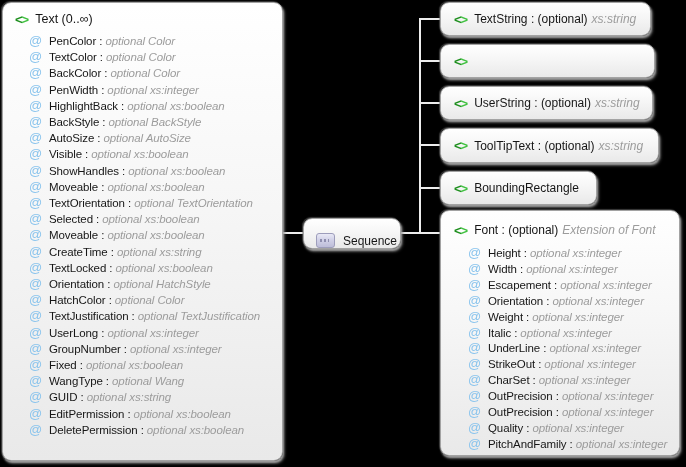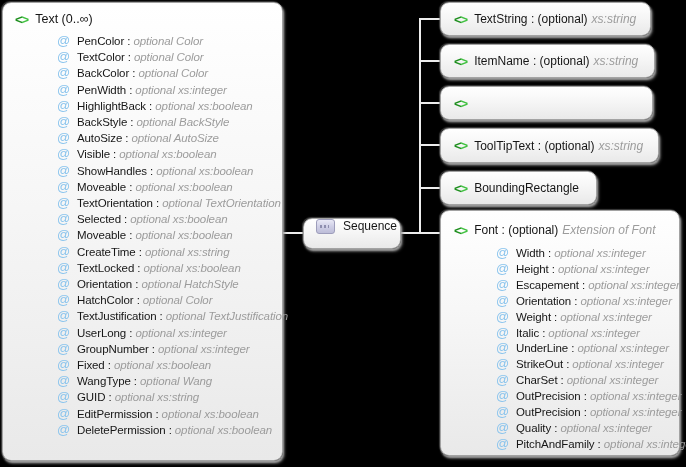--- a/index.html
+++ b/index.html
@@ -26,34 +26,34 @@
   .at-icon{color:#8ac4ed;font-size:13px;line-height:1;display:inline-block;width:15px;
            text-align:center;margin-right:6px;}
   .seq-icon{width:17px;height:13px;border:1px solid #9d9dbb;border-radius:3px;flex:0 0 auto;
             background:linear-gradient(180deg,#e9e9f6 0%,#cfcfe6 50%,#bdbdd8 100%);
             position:relative;}
   .seq-icon::after{content:"";position:absolute;left:3px;top:5px;width:9px;height:3px;
             background:repeating-linear-gradient(90deg,#8e8eae 0 2px,transparent 2px 4px);}
 
   
   .attr-list{white-space:nowrap;}
-  .attr-row{white-space:nowrap;margin-left:28px;}
+  .attr-row{white-space:nowrap;}
   .attr-name{color:#161616;}
   .attr-sep{color:#161616;}
   .type{color:#9c9c9c;font-style:italic;}
   .qualifier{color:#161616;}
   .small-node .type{margin-left:4px;font-style:italic;}
 
   
   #text-box{left:2px;top:2px;width:281px;height:459px;}
   #text-box .hdr{padding:9px 0 0 12px;font-size:12.5px;}
   #text-box .attr-list{padding:7px 0 0 25px;font-size:11.5px;line-height:16.2px;
                        letter-spacing:-0.1px;}
 
-  #sequence-box{left:303px;top:218px;width:98px;height:31px;display:flex;align-items:flex-start;
+  #sequence-box{left:303px;top:218px;width:98px;height:31px;display:flex;align-items:flex-end;
                 gap:8px;padding-left:12px;font-size:12px;color:#161616;}
 
   #box-textstring{left:440px;top:2px;width:211px;height:34px;}
   #box-itemname{left:440px;top:44px;width:215px;height:34px;}
   #box-userstring{left:440px;top:86px;width:213px;height:34px;}
   #box-tooltiptext{left:440px;top:128px;width:219px;height:35px;}
   #box-boundingrect{left:440px;top:171px;width:157px;height:34px;}
 
   #box-font{left:440px;top:210px;width:240px;height:246px;}
   #box-font .hdr{padding:12px 0 0 13px;}
@@ -194,53 +194,53 @@
     <span>Sequence</span>
   </div>
 
   <div class="node small-node" id="box-textstring">
     <span class="el-icon"><span class="lt">&lt;</span><span class="gt">&gt;</span></span>
     <span><span>TextString</span><span class="qualifier"> : (optional)</span><span class="type">xs:string</span></span>
   </div>
 
   <div class="node small-node" id="box-itemname">
     <span class="el-icon"><span class="lt">&lt;</span><span class="gt">&gt;</span></span>
-    <span><span>ItemName</span><span class="qualifier"> : (optional)</span><span class="type">xs:string</span></span>
   </div>
 
   <div class="node small-node" id="box-userstring">
     <span class="el-icon"><span class="lt">&lt;</span><span class="gt">&gt;</span></span>
+    <span><span>UserString</span><span class="qualifier"> : (optional)</span><span class="type">xs:string</span></span>
   </div>
 
   <div class="node small-node" id="box-tooltiptext">
     <span class="el-icon"><span class="lt">&lt;</span><span class="gt">&gt;</span></span>
     <span><span>ToolTipText</span><span class="qualifier"> : (optional)</span><span class="type">xs:string</span></span>
   </div>
 
   <div class="node small-node" id="box-boundingrect">
     <span class="el-icon"><span class="lt">&lt;</span><span class="gt">&gt;</span></span>
     <span><span>BoundingRectangle</span><span class="qualifier"></span><span class="type"></span></span>
   </div>
 
   <div class="node" id="box-font">
     <div class="hdr">
       <span class="el-icon"><span class="lt">&lt;</span><span class="gt">&gt;</span></span>
       <span><span>Font</span><span class="qualifier"> : (optional)</span><span class="type" style="margin-left:4px;">Extension of Font</span></span>
     </div>
     <div class="attr-list">
 
         <div class="attr-row">
+          <span class="at-icon">@</span><span class="attr-name">Height</span><span class="attr-sep"> : </span><span class="type">optional xs:integer</span>
+        </div>
+
+        <div class="attr-row">
           <span class="at-icon">@</span><span class="attr-name">Width</span><span class="attr-sep"> : </span><span class="type">optional xs:integer</span>
         </div>
 
         <div class="attr-row">
-          <span class="at-icon">@</span><span class="attr-name">Height</span><span class="attr-sep"> : </span><span class="type">optional xs:integer</span>
-        </div>
-
-        <div class="attr-row">
           <span class="at-icon">@</span><span class="attr-name">Escapement</span><span class="attr-sep"> : </span><span class="type">optional xs:integer</span>
         </div>
 
         <div class="attr-row">
           <span class="at-icon">@</span><span class="attr-name">Orientation</span><span class="attr-sep"> : </span><span class="type">optional xs:integer</span>
         </div>
 
         <div class="attr-row">
           <span class="at-icon">@</span><span class="attr-name">Weight</span><span class="attr-sep"> : </span><span class="type">optional xs:integer</span>
         </div>

